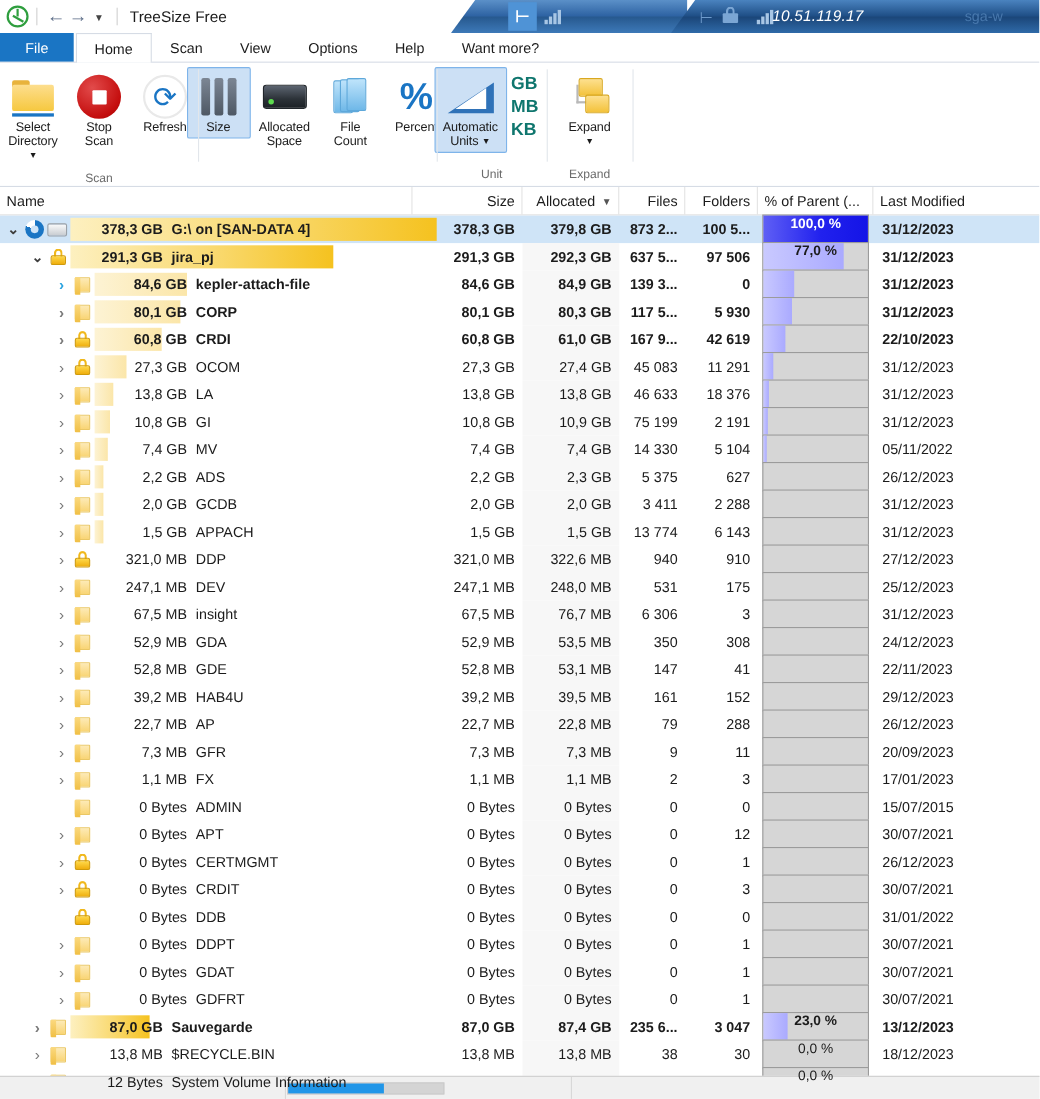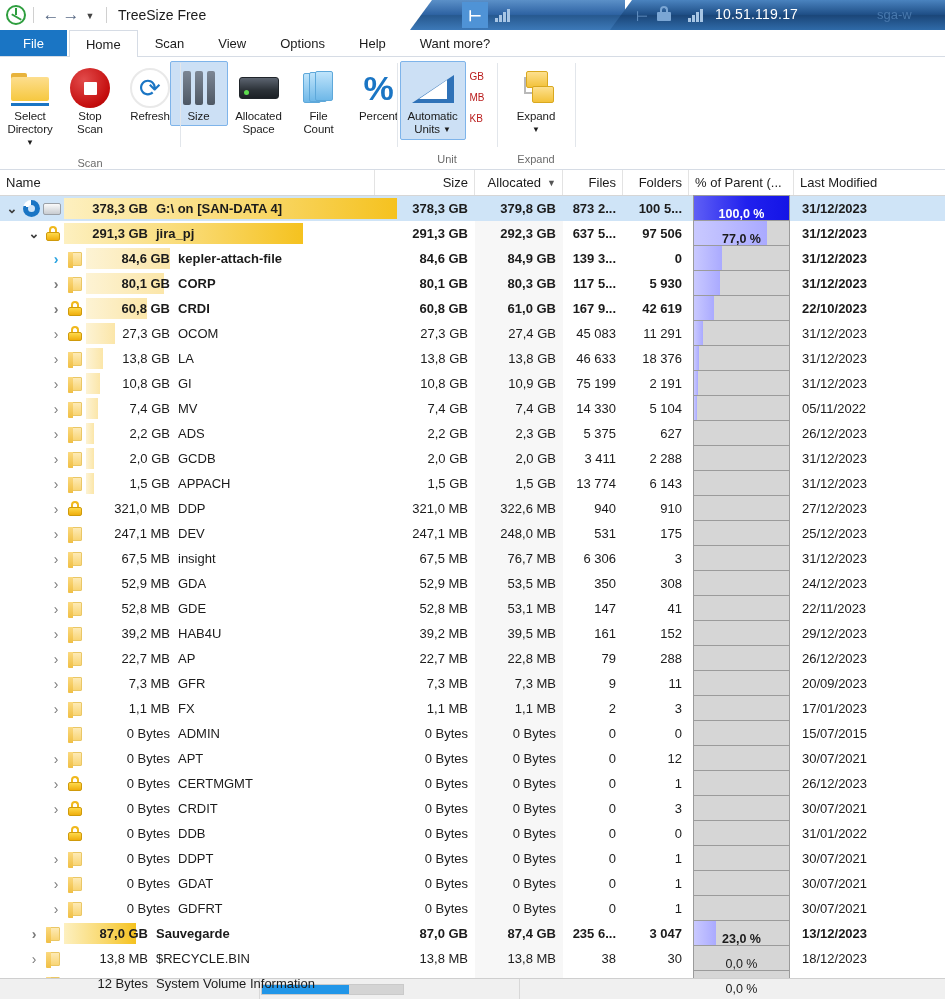--- a/index.html
+++ b/index.html
@@ -79,22 +79,22 @@
   .rdp-bars i:nth-child(4){height:13px}
   .rdp-pin-dim {
     position: absolute; left: 226px; top: 8px; color: #6d9acb; font-size: 14px;
   }
   .rdp-lock {
     position: absolute; left: 247px; top: 6px; width: 14px; height: 15px;
   }
   .rdp-lock .body { position:absolute; bottom:0; width:14px; height:9px; background:#7ba6d4; border-radius:1px;}
   .rdp-lock .shackle { position:absolute; top:0; left:3px; width:8px; height:8px; border:2px solid #7ba6d4; border-bottom:none; border-radius:5px 5px 0 0;}
   .rdp-ip {
-    position: absolute; left: 305px; top: 6px;
-    color: #ffffff; font-size: 14px; letter-spacing: .2px;
+    position: absolute; left: 292px; top: 6px;
+    color: #ffffff; font-size: 14px; letter-spacing: .2px; font-style: italic;
   }
   .rdp-host {
     position: absolute; left: 467px; top: 7px;
     color: #4878ad; font-size: 13px;
   }
 
   
   .tabstrip {
     height: 27px; background: #ffffff; display: flex; align-items: stretch;
     border-bottom: 1px solid #d6dce5; position: relative; z-index: 3;
@@ -213,21 +213,21 @@
   .ico-expand .f2 { left:16px; top:15px; }
   .ico-expand .lnk {
     position:absolute;left:8px;top:6px;width:2px;height:17px;background:#b9b9b9;
   }
   .ico-expand .lnk2 {
     position:absolute;left:8px;top:21px;width:9px;height:2px;background:#b9b9b9;
   }
   .unit-stack {
     display:flex;flex-direction:column;justify-content:center;padding:6px 6px 0 2px;gap:1px;
   }
-  .unit-stack div { font-size:10px;color:#b91c1c;font-weight:normal;line-height:20px; }
+  .unit-stack div { font-size:16px;color:#0f766e;font-weight:bold;line-height:20px; }
   .caret-sm { font-size:8px; position:relative; top:-1px; }
 
   
   .grid-head {
     display: flex; height: 26px; align-items: stretch;
     background: #ffffff; border-bottom: 1px solid #d6d6d6;
     font-size: 13px; color: #1b1b1b;
   }
   .gh {
     display: flex; align-items: center; padding: 0 6px;
@@ -305,21 +305,21 @@
   .nametext {
     position: relative; z-index: 1; display: flex; align-items: center;
     width: 100%; height: 100%;
   }
   .nsize { text-align: right; padding-right: 8px; }
   .nlabel { }
 
   
   .pbar {
     width: 100%; height: 27px; border: 1px solid #9b9b9b; background: #d6d6d6;
-    position: relative; display: flex; align-items: flex-end; justify-content: center;
+    position: relative; display: flex; align-items: flex-start; justify-content: center;
   }
   .pfill { position: absolute; left: 0; top: 0; bottom: 0; }
   .ptext { position: relative; z-index: 1; font-size: 12.5px; }
 
   
   .statusbar {
     position: absolute; left: 0; bottom: 0; width: 945px; height: 21px;
     background: #f0f0f0; border-top: 1px solid #cfcfcf;
     display: flex; align-items: center;
   }

